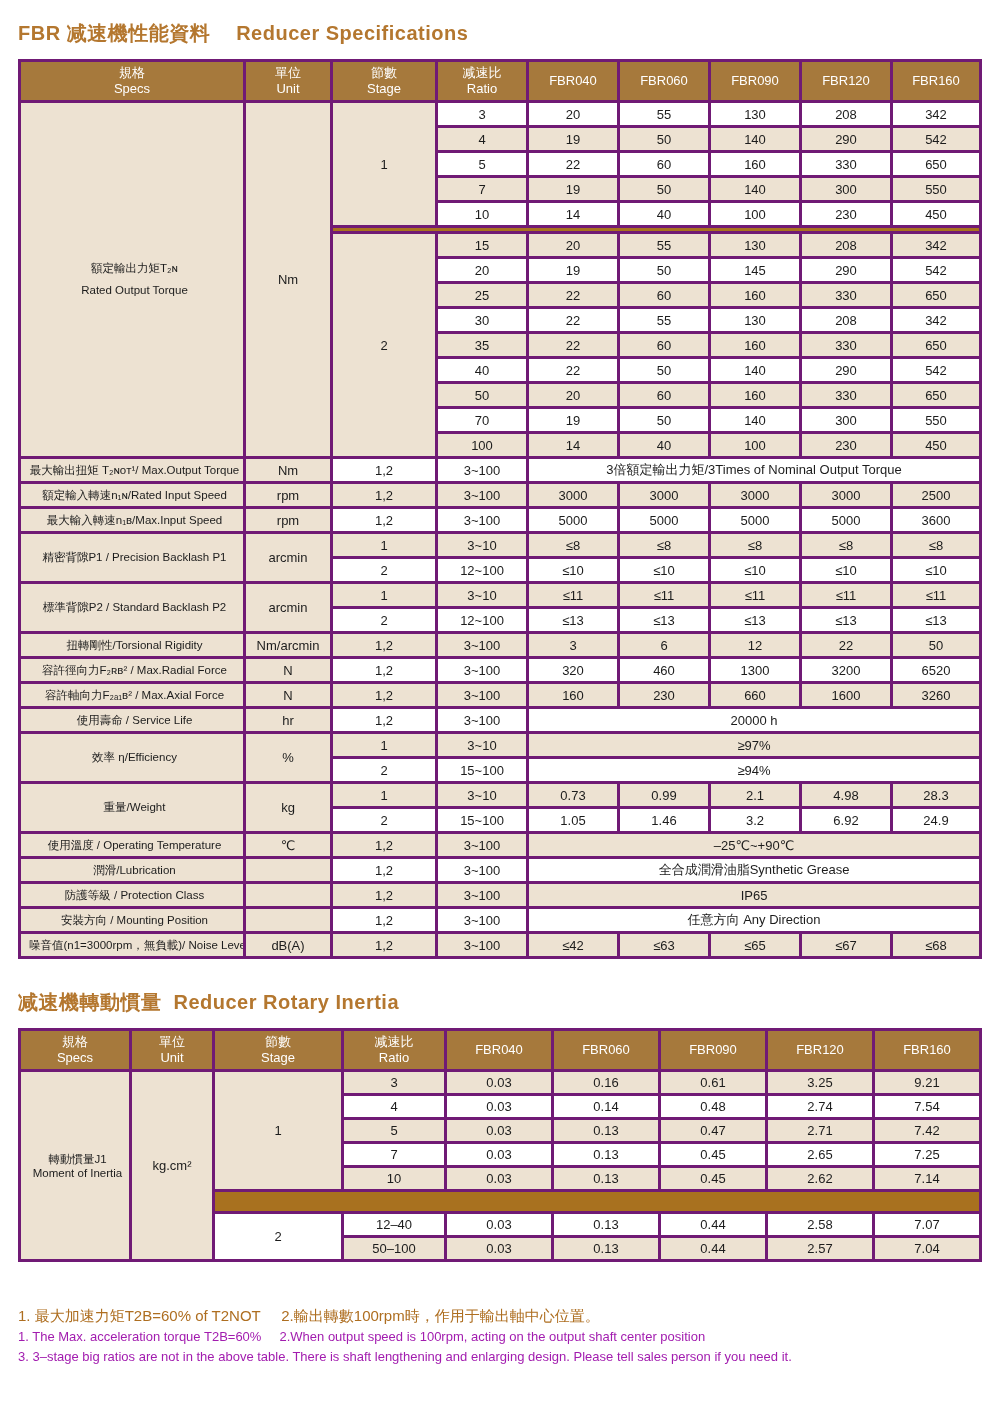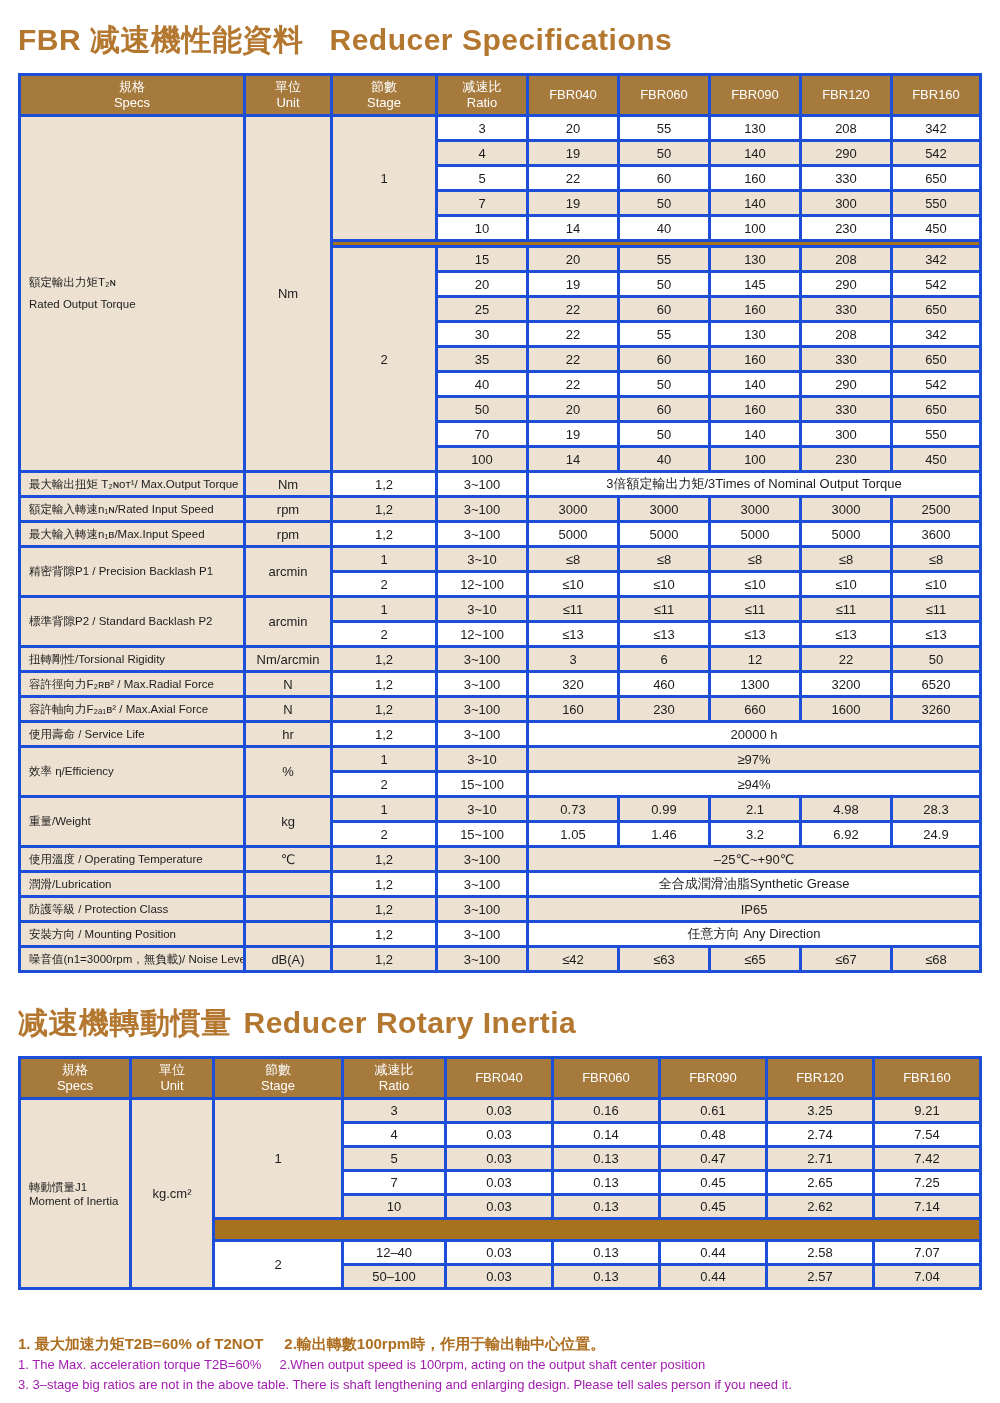--- a/index.html
+++ b/index.html
@@ -1,33 +1,33 @@
 <!DOCTYPE html>
 <html><head>
 <meta charset="utf-8">
 <style>
   html,body{margin:0;padding:0;background:#fff;}
   body{width:1000px;font-family:"Liberation Sans","DejaVu Sans",sans-serif;color:#1c1c1c;}
   .page{width:964px;margin:0 auto;padding-top:14px;}
-  .doc-title{color:#b4772f;font-size:30px;font-weight:bold;margin:6px 0 12px 0;letter-spacing:0.5px;}
+  .doc-title{color:#b4772f;font-size:20px;font-weight:bold;margin:6px 0 12px 0;letter-spacing:0.5px;}
   .doc-title .en{margin-left:26px;}
-  table{border-collapse:separate;border-spacing:3px;table-layout:fixed;width:964px;background:#1d4ed8;}
+  table{border-collapse:separate;border-spacing:3px;table-layout:fixed;width:964px;background:#701a75;}
   th,td{overflow:hidden;}
   th{background:#a6793c;color:#fff;font-weight:normal;font-size:13px;line-height:1.25;text-align:center;vertical-align:middle;height:34px;padding:2px;}
   td{font-size:13px;height:20px;text-align:center;vertical-align:middle;padding:1px 3px;}
-  td.spec{ text-align:left;font-size:11.5px;padding-left:8px;white-space:nowrap;}
+  td.spec{ text-align:center;font-size:11.5px;padding-left:8px;white-space:nowrap;}
   .fixed{background:#ede2d2;}
   .fixedw{background:#ffffff;}
   tr.w td.c{background:#ffffff;}
   tr.b td.c{background:#ede2d2;}
   td.divider{background:#a8711f;height:3px;padding:0;line-height:0;}
   .biglabel div{line-height:1.9;}
   .t2 td{height:19px;}
   .foot{margin-top:42px;}
-  .foot .zh{color:#ae6e20;font-weight:bold;font-size:15px;line-height:1.55;white-space:pre-wrap;}
+  .foot .zh{color:#ae6e20;font-weight:normal;font-size:15px;line-height:1.55;white-space:pre-wrap;}
   .foot .en{color:#a21caf;font-size:13px;line-height:1.5;white-space:pre-wrap;}
 </style>
 </head>
 <body>
 
 <div class="page">
 
   <div class="doc-title">
     <span>FBR 减速機性能資料</span><span class="en">Reducer Specifications</span>
   </div>

